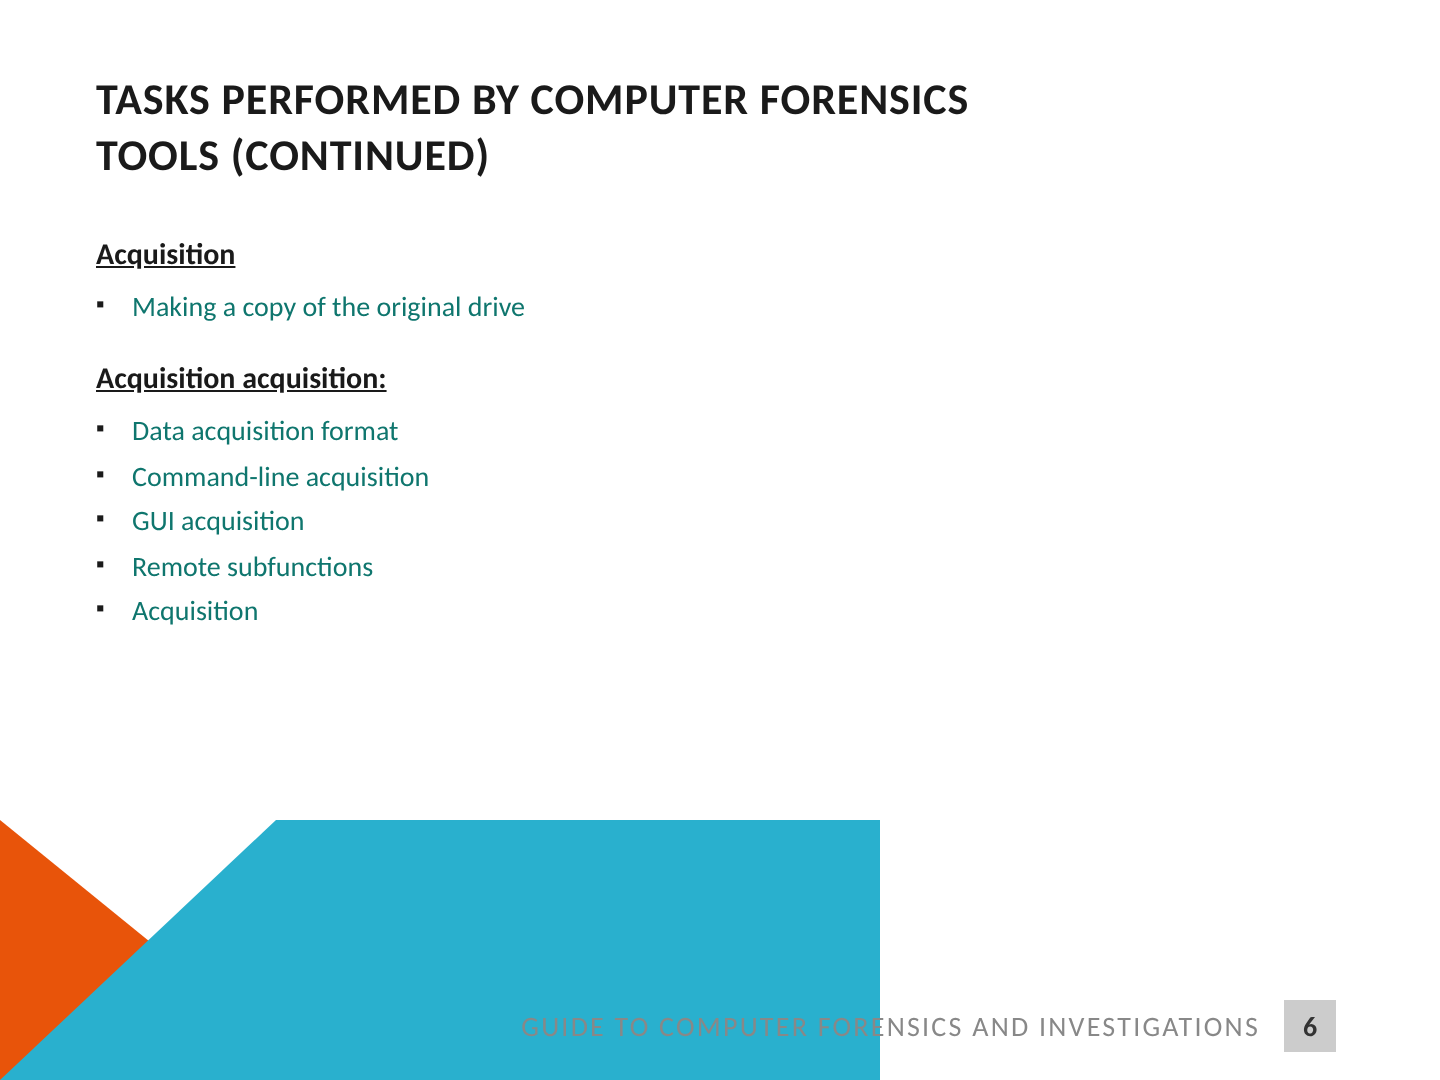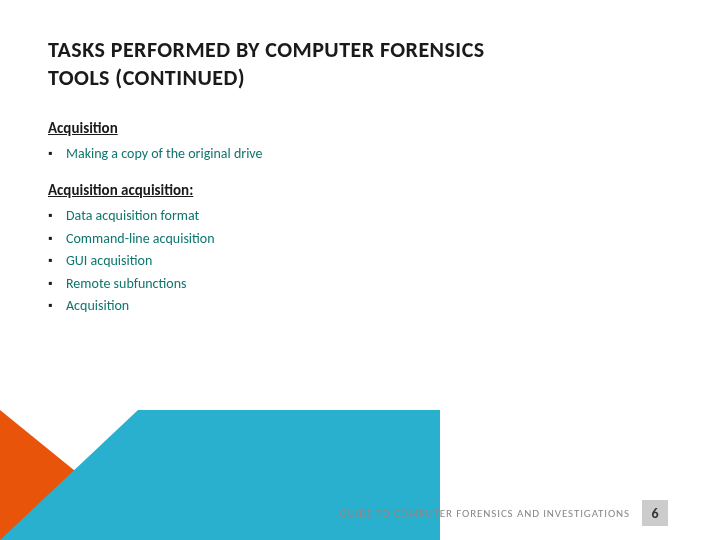--- a/index.html
+++ b/index.html
@@ -114,21 +114,21 @@
     .footer-text-area {
       position: absolute;
       bottom: 14px;
       right: 52px;
       display: flex;
       align-items: center;
       gap: 12px;
     }
 
     .footer-label {
-      font-size: 11px;
+      font-size: 14px;
       color: #888888;
       text-transform: uppercase;
       letter-spacing: 0.08em;
       font-weight: 400;
     }
 
     .footer-number {
       width: 26px;
       height: 26px;
       background: #cccccc;

